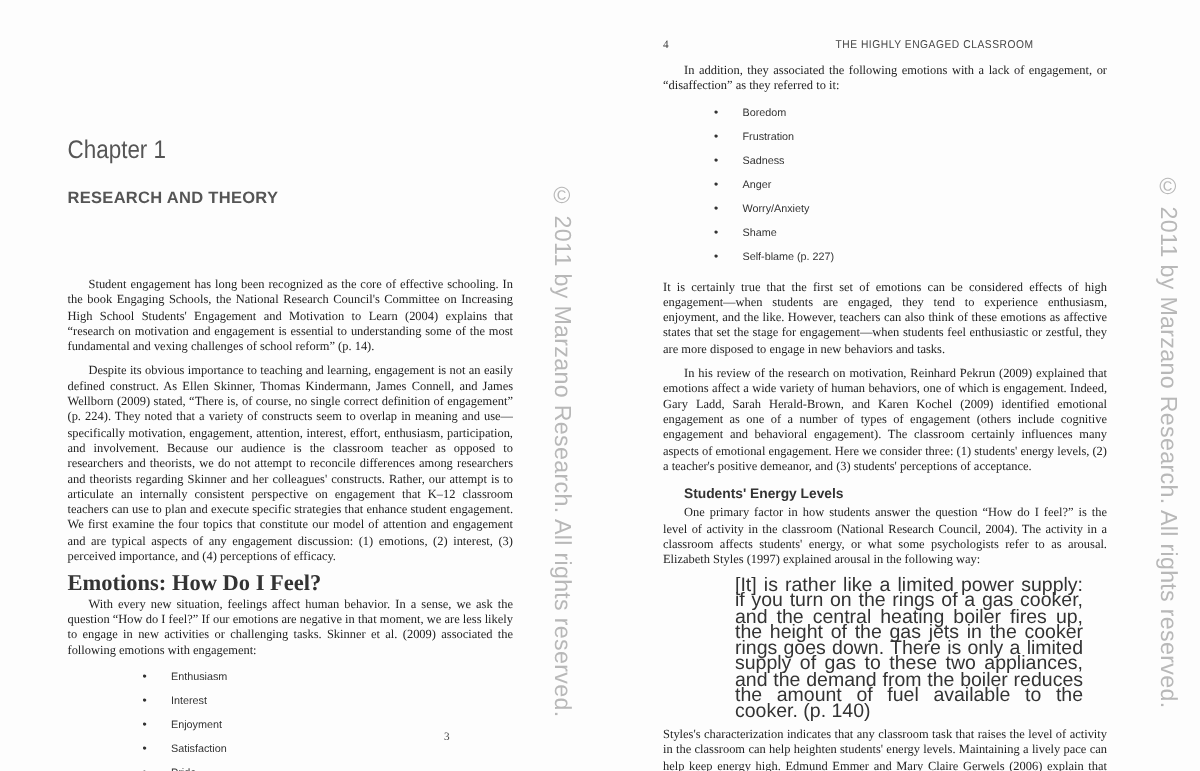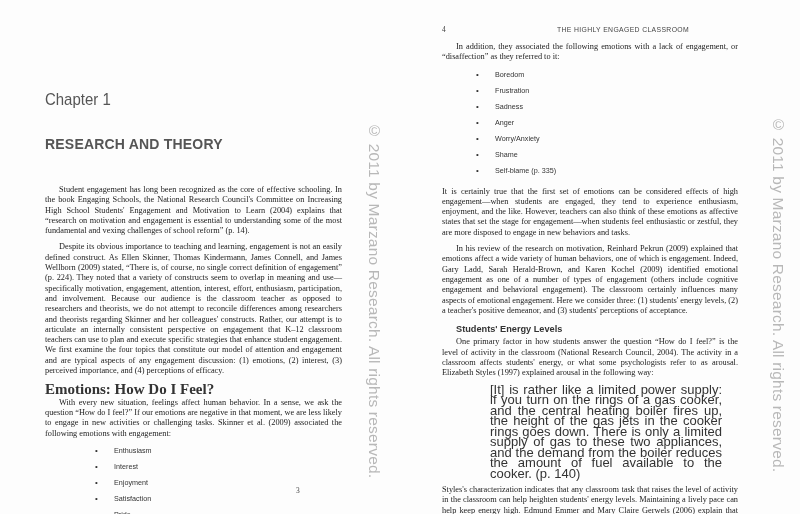--- a/index.html
+++ b/index.html
@@ -4,21 +4,21 @@
 <style>
   html, body { margin:0; padding:0; }
   body { width:800px; height:514px; background:#fdfdfd; position:relative; overflow:hidden; font-family:"Liberation Serif", serif; color:#222; }
   .page { position:absolute; top:0; height:514px; }
   .page.left { left:0; width:400px;padding-left:32px; }
   .page.right { left:400px; width:400px; }
   .watermark { position:absolute; font-family:"Liberation Sans", sans-serif; font-size:15.5px; color:#b8b8b8; writing-mode:vertical-rl; letter-spacing:0.2px; white-space:nowrap; }
   .wm-left { left:365px; top:122px; }
   .wm-right { left:369px; top:116px; }
   .chapter-label { position:absolute; left:45px; top:90px; font-family:"Liberation Sans", sans-serif; font-size:17px; color:#555; transform:scaleX(0.88); transform-origin:left; }
-  .chapter-title { position:absolute; left:45px; top:136px; font-family:"Liberation Sans", sans-serif; font-weight:bold; font-size:14px; color:#555; letter-spacing:0.2px; }
+  .chapter-title { position:absolute; left:45px; top:126px; font-family:"Liberation Sans", sans-serif; font-weight:bold; font-size:11px; color:#555; letter-spacing:0.2px; }
   .body-block { position:absolute; font-size:8.3px; line-height:10.3px; text-align:justify; }
   .body-block p { margin:0 16px 6px 0; text-indent:14px; }
   .body-block p.noindent { text-indent:0; }
   .h2 { font-family:Liberation Serif, serif; font-weight:bold; font-size:15px; color:#333; margin:8px 0 3px 0; }
   .h3 { font-family:"Liberation Sans", sans-serif; font-weight:bold; font-size:9.2px; color:#333; margin:8px 0 3px 14px; }
   ul.bullets { list-style:none; margin:2px 0 6px 0; padding:0 0 0 50px; font-family:"Liberation Sans", sans-serif; font-size:7.2px; color:#333; }
   ul.bullets li { height:16px; line-height:12px; position:relative; padding-left:19px; }
   ul.bullets li::before { content:"•"; position:absolute; left:0; top:0; font-size:8px; }
   .quote { font-family:"Liberation Sans", sans-serif; font-size:13px; line-height:10.5px; margin:5px 32px 6px 48px; text-align:justify; color:#333; }
   .page-num { position:absolute; font-size:7.5px; color:#444; }
@@ -56,21 +56,21 @@
 
   <div class="body-block" style="left:42px; top:42px; width:312px;">
     <p>In addition, they associated the following emotions with a lack of engagement, or “disaffection” as they referred to it:</p>
     <ul class="bullets" style="padding-left:34px;">
       <li>Boredom</li>
       <li>Frustration</li>
       <li>Sadness</li>
       <li>Anger</li>
       <li>Worry/Anxiety</li>
       <li>Shame</li>
-      <li>Self-blame (p. 335)</li>
+      <li>Self-blame (p. 227)</li>
     </ul>
     <p class="noindent">It is certainly true that the first set of emotions can be considered effects of high engagement—when students are engaged, they tend to experience enthusiasm, enjoyment, and the like. However, teachers can also think of these emotions as affective states that set the stage for engagement—when students feel enthusiastic or zestful, they are more disposed to engage in new behaviors and tasks.</p>
     <p>In his review of the research on motivation, Reinhard Pekrun (2009) explained that emotions affect a wide variety of human behaviors, one of which is engagement. Indeed, Gary Ladd, Sarah Herald-Brown, and Karen Kochel (2009) identified emotional engagement as one of a number of types of engagement (others include cognitive engagement and behavioral engagement). The classroom certainly influences many aspects of emotional engagement. Here we consider three: (1) students' energy levels, (2) a teacher's positive demeanor, and (3) students' perceptions of acceptance.</p>
     <div class="h3">Students' Energy Levels</div>
     <p>One primary factor in how students answer the question “How do I feel?” is the level of activity in the classroom (National Research Council, 2004). The activity in a classroom affects students' energy, or what some psychologists refer to as arousal. Elizabeth Styles (1997) explained arousal in the following way:</p>
     <div class="quote">[It] is rather like a limited power supply: if you turn on the rings of a gas cooker, and the central heating boiler fires up, the height of the gas jets in the cooker rings goes down. There is only a limited supply of gas to these two appliances, and the demand from the boiler reduces the amount of fuel available to the cooker. (p. 140)</div>
     <p class="noindent">Styles's characterization indicates that any classroom task that raises the level of activity in the classroom can help heighten students' energy levels. Maintaining a lively pace can help keep energy high. Edmund Emmer and Mary Claire Gerwels (2006) explain that “the teacher needs to keep the activity moving and avoid interruptions to the activity flow by using good pacing” (p. 423). Pacing is key when transitioning from one activity to another. Poorly orchestrated transitions can waste time and create a lull in classroom activity, making it difficult for students to stay engaged (Arlin, 1979). Efficient transitions that teachers have practiced in class allow students to quickly respond to brief signals.</p>
   </div>
 
   <div class="watermark wm-right">© 2011 by Marzano Research. All rights reserved.</div>

